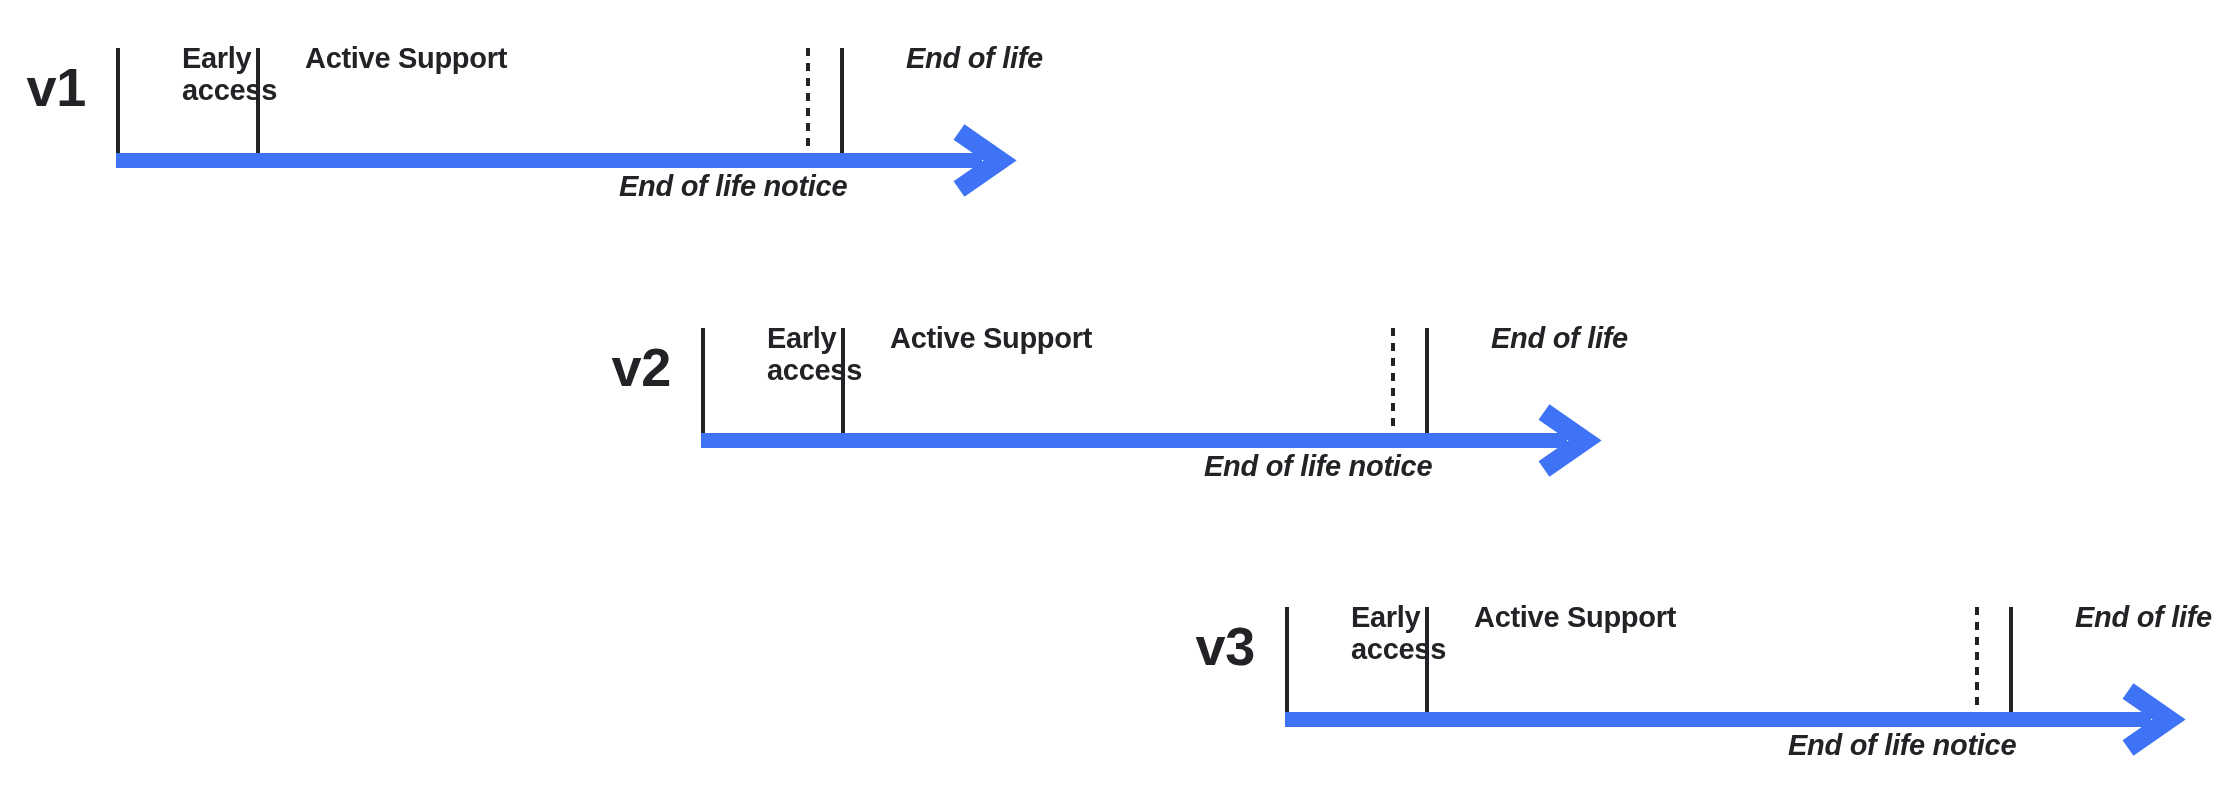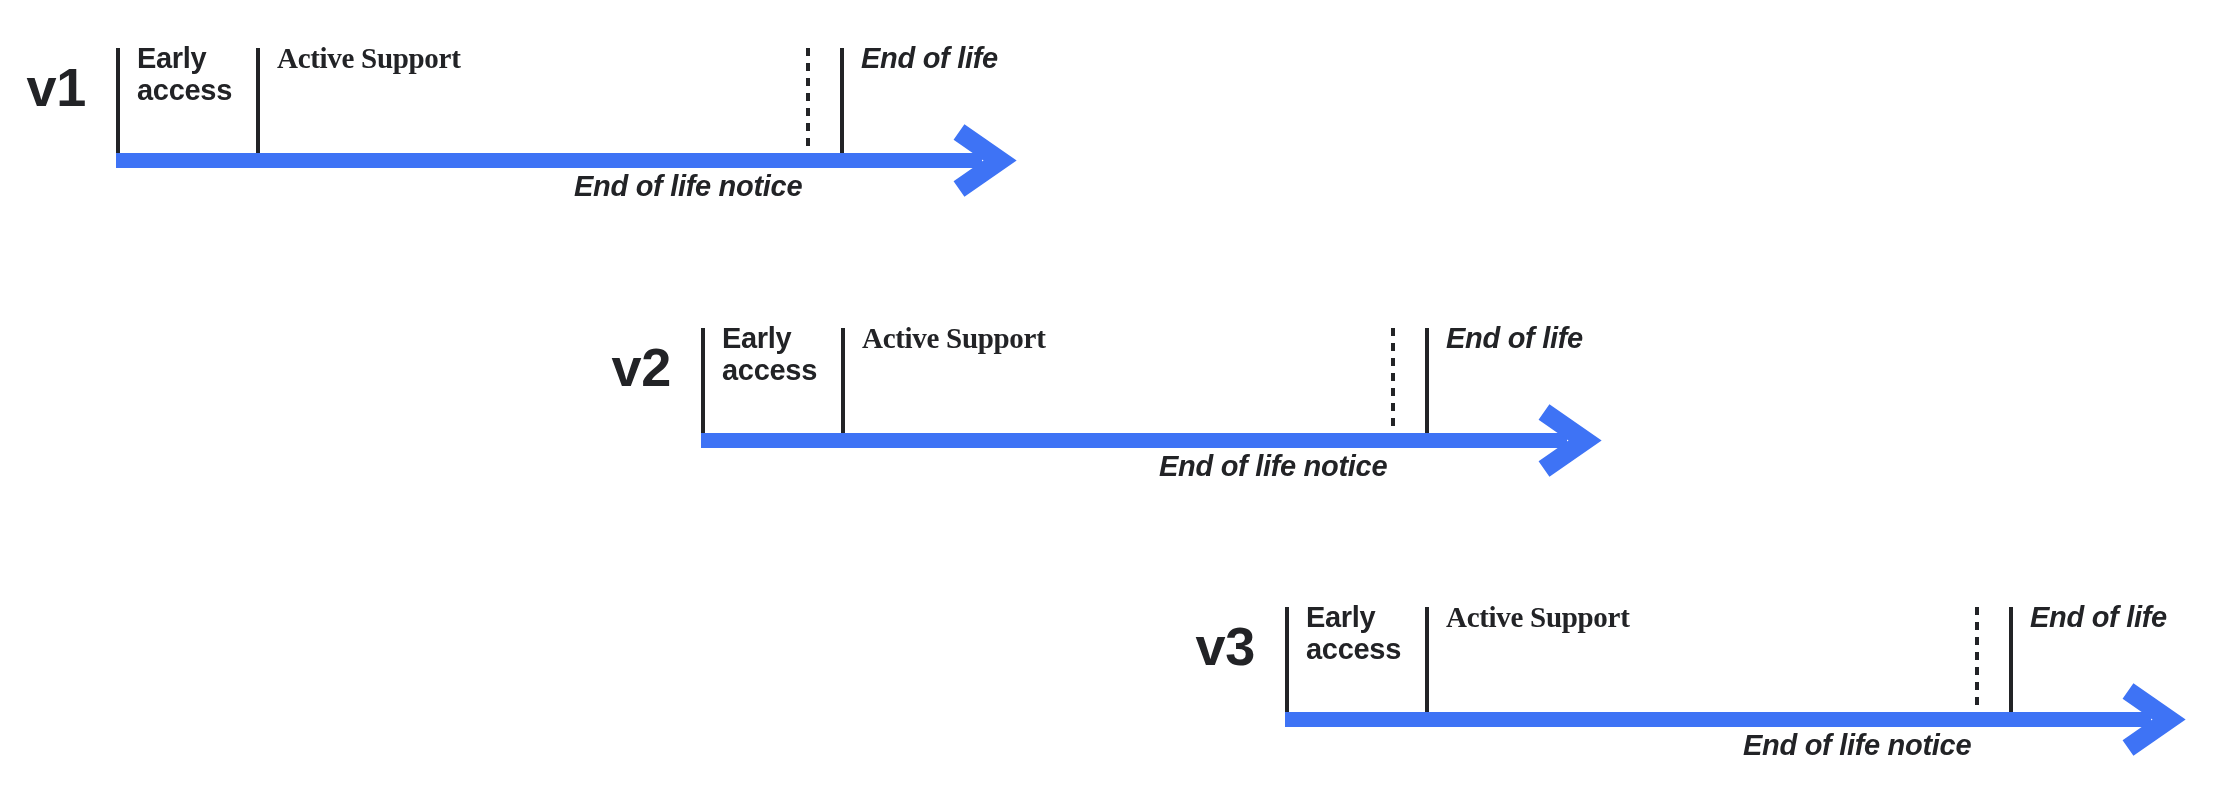--- a/index.html
+++ b/index.html
@@ -54,23 +54,24 @@
       #222326 0px, #222326 8px,
       transparent 8px, transparent 15px
     );
   }
   .lbl {
     position: absolute;
     font-size: 29px;
     line-height: 32px;
     color: #222326;
     white-space: nowrap;
+    margin-left: 45px;
   }
   .lbl.early  { left: 21px;  top: -111px; width: 114px; white-space: normal; }
-  .lbl.active { left: 161px; top: -111px; font-family: Liberation Serif, serif; }
+  .lbl.active { left: 144px; top: -111px; }
   .lbl.eol    { left: 745px; top: -111px; font-style: italic; }
   .lbl.notice { left: 458px; top: 17px; font-style: italic; }
   svg.arrow {
     position: absolute;
     left: 0;
     top: -38px;
     overflow: visible;
   }
   svg.arrow .shaft, svg.arrow .head {
     stroke: #3e73f5;

